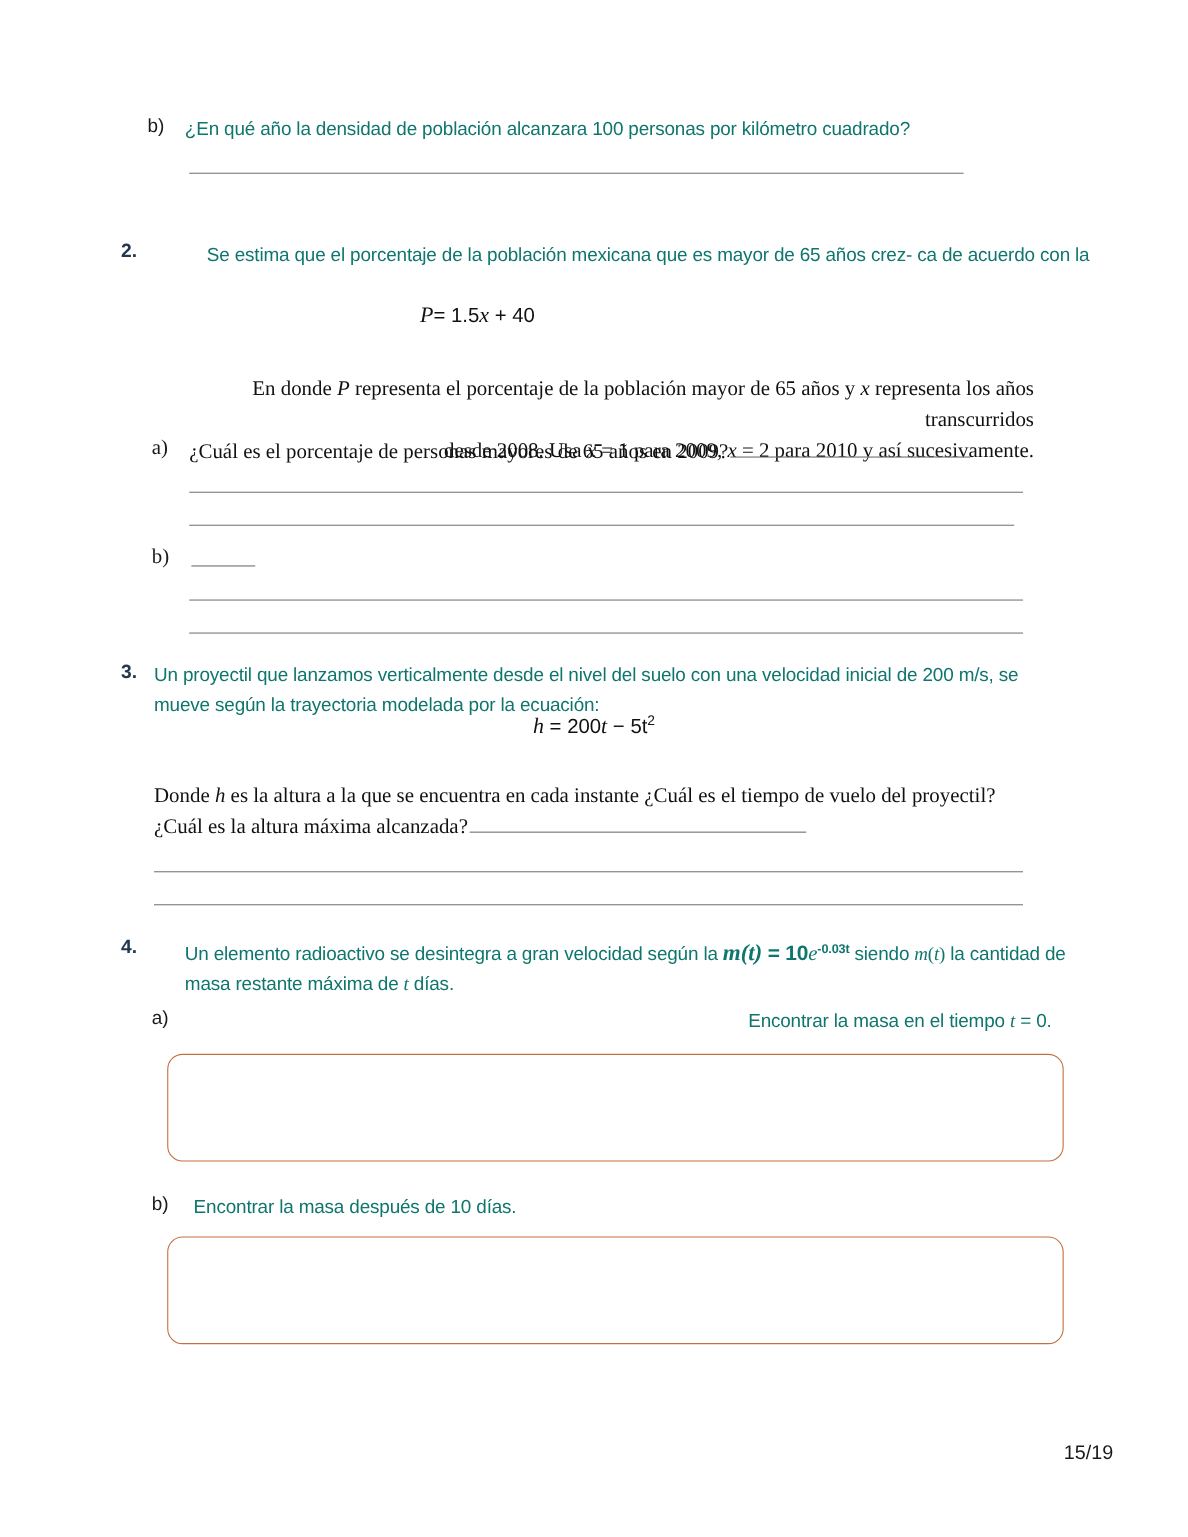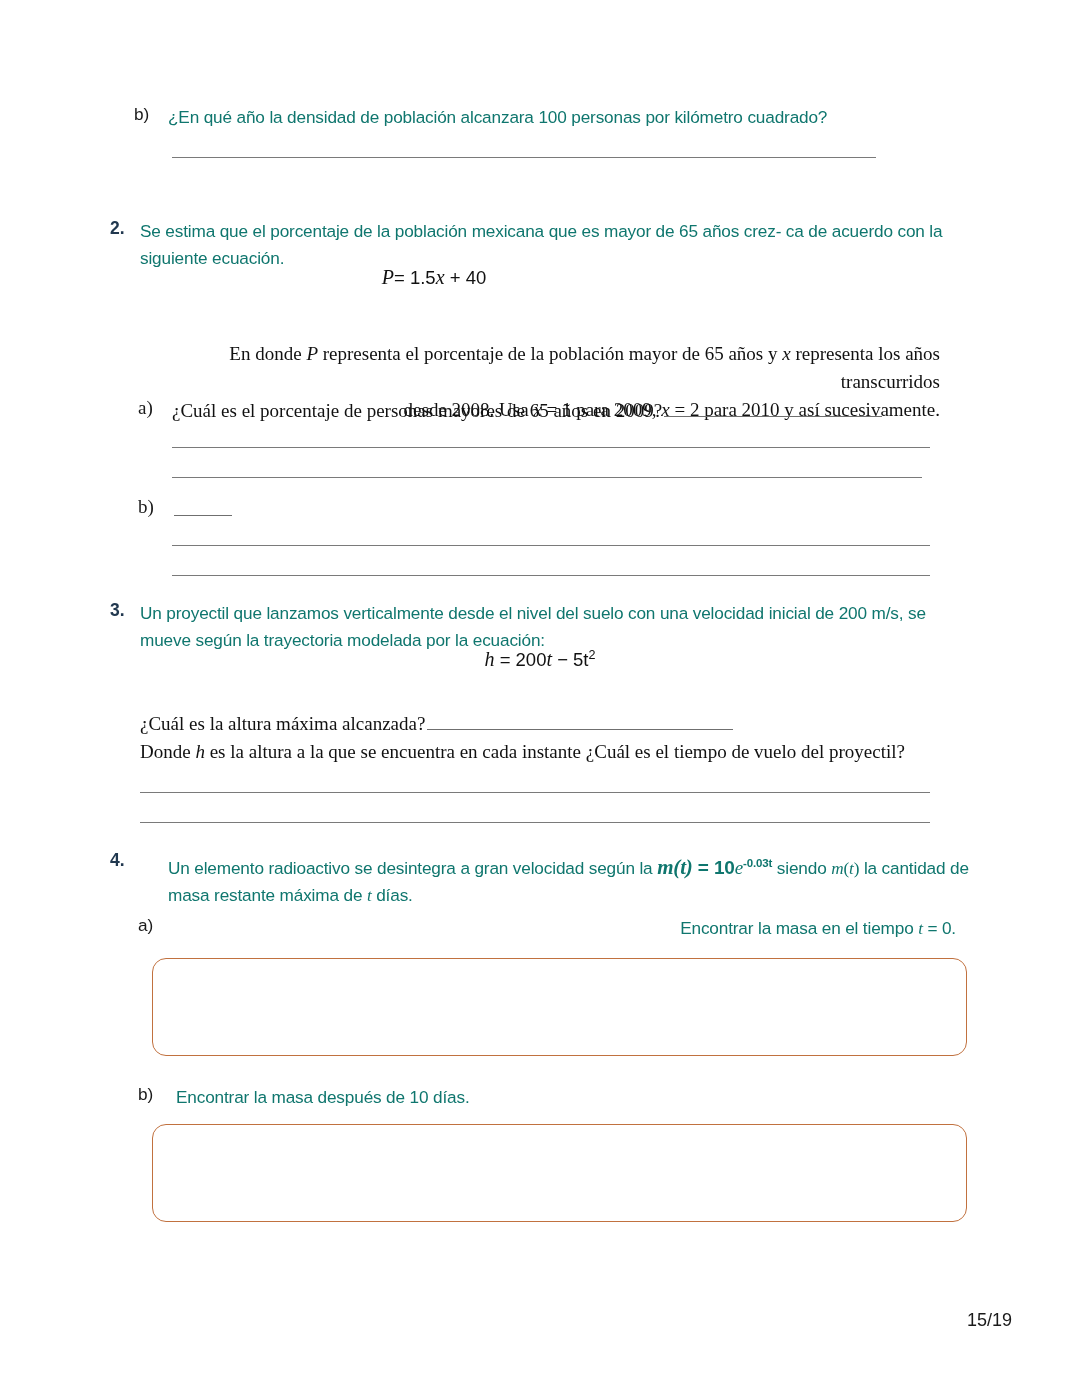--- a/index.html
+++ b/index.html
@@ -105,27 +105,26 @@
 <div class="page">
 
   <div class="blk row" style="left:134px; top:104px; width:860px;">
     <div class="letter sansletter">b)</div>
     <div class="sans-body" style="width:820px;">¿En qué año la densidad de población alcanzara 100 personas por kilómetro cuadrado?</div>
   </div>
   <div class="rule" style="left:172px; top:157px; width:704px;"></div>
 
   <div class="blk row" style="left:104px; top:218px; width:900px;">
     <div class="num">2.</div>
-    <div style="width:850px;">
+    <div style="width:850px;margin-left:48px;">
       <div class="sans-body">Se estima que el porcentaje de la población mexicana que es mayor de 65 años crez- ca de acuerdo con la</div>
-      <div class="sans-body">siguiente ecuación.</div>
-    </div>
-  </div>
-
-  <div class="blk eq" style="left:0; top:266px; width:868px;">
+    </div>
+  </div>
+
+  <div class="blk eq" style="left:0; top:276px; width:868px;">
     <span class="var">P</span><span>= 1.5</span><span class="var">x</span>
     <span>+ 40</span>
   </div>
 
   <div class="blk serif-body" style="left:140px; top:340px; width:800px;text-align:right;">
     <div>
       <span>En donde </span><span class="it">P</span><span> representa el porcentaje de la población mayor de 65 años y </span><span class="it">x</span><span> representa los años transcurridos</span>
     </div>
     <div>
       <span>desde 2008. Usa </span><span class="it">x</span><span> = 1 para 2009, </span><span class="it">x</span><span> = 2 para 2010 y así sucesivamente.</span>
@@ -159,24 +158,24 @@
   </div>
 
   <div class="blk eq" style="left:0; top:648px; width:1080px;">
     <span class="var">h</span>
     <span>= 200</span><span class="var">t</span>
     <span>− 5t</span><sup>2</sup>
   </div>
 
   <div class="blk serif-body" style="left:140px; top:710px; width:800px;">
     <div>
+      <span>Donde </span><span class="it">h</span><span> es la altura a la que se encuentra en cada instante ¿Cuál es el tiempo de vuelo del proyectil?</span>
+    </div>
+    <div>
       <span>¿Cuál es la altura máxima alcanzada?</span><span class="inline-rule" style="width:306px;"></span>
-    </div>
-    <div>
-      <span>Donde </span><span class="it">h</span><span> es la altura a la que se encuentra en cada instante ¿Cuál es el tiempo de vuelo del proyectil?</span>
     </div>
   </div>
   <div class="rule" style="left:140px; top:792px; width:790px;"></div>
   <div class="rule" style="left:140px; top:822px; width:790px;"></div>
 
   <div class="blk row" style="left:104px; top:850px; width:920px;">
     <div class="num">4.</div>
     <div style="width:870px;margin-left:28px;">
       <div class="sans-body">
         <span>Un elemento radioactivo se desintegra a gran velocidad según la </span><span style="font-family:'Liberation Serif',serif;font-style:italic;font-weight:bold;font-size:21px;">m(t)</span><span style="font-weight:bold;font-size:19px;"> = 10</span><span style="font-family:'Liberation Serif',serif;font-style:italic;font-size:19px;">e</span><sup style="font-weight:bold;font-size:11.5px;">-0.03t</sup><span> siendo </span><span style="font-family:'Liberation Serif',serif;font-style:italic;">m</span><span style="font-family:'Liberation Serif',serif;">(</span><span style="font-family:'Liberation Serif',serif;font-style:italic;">t</span><span style="font-family:'Liberation Serif',serif;">)</span><span> la cantidad de</span>

